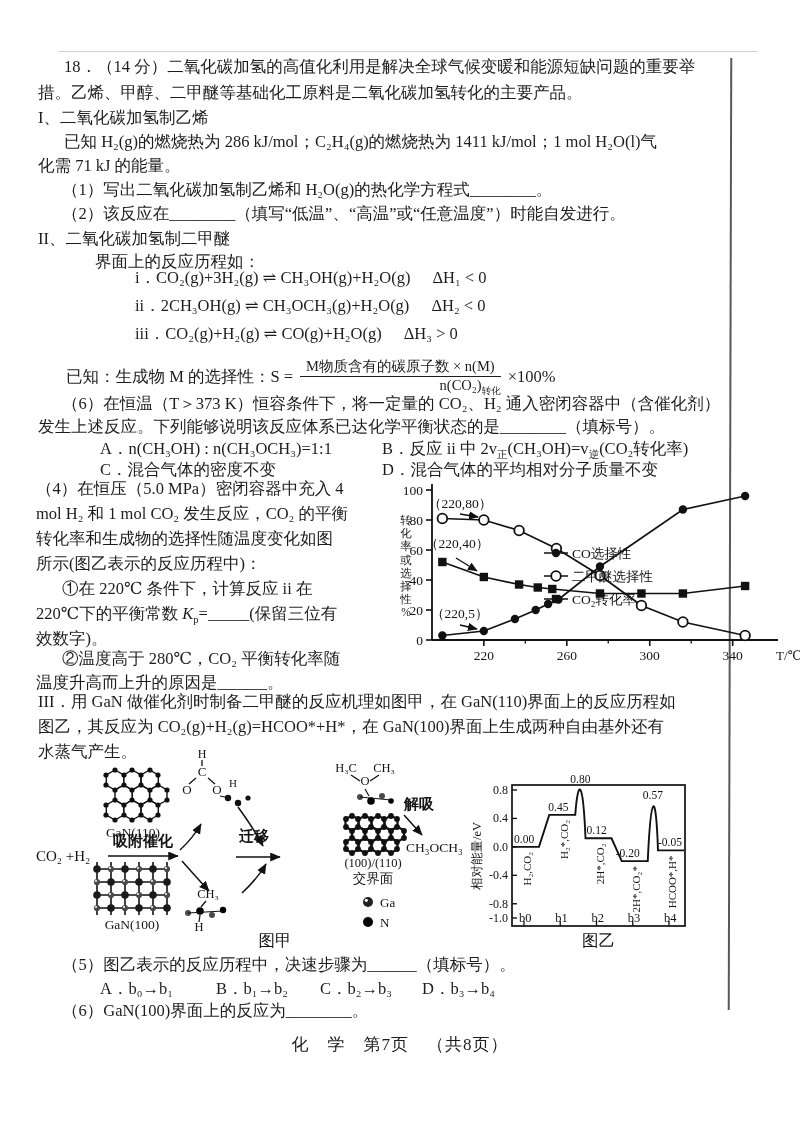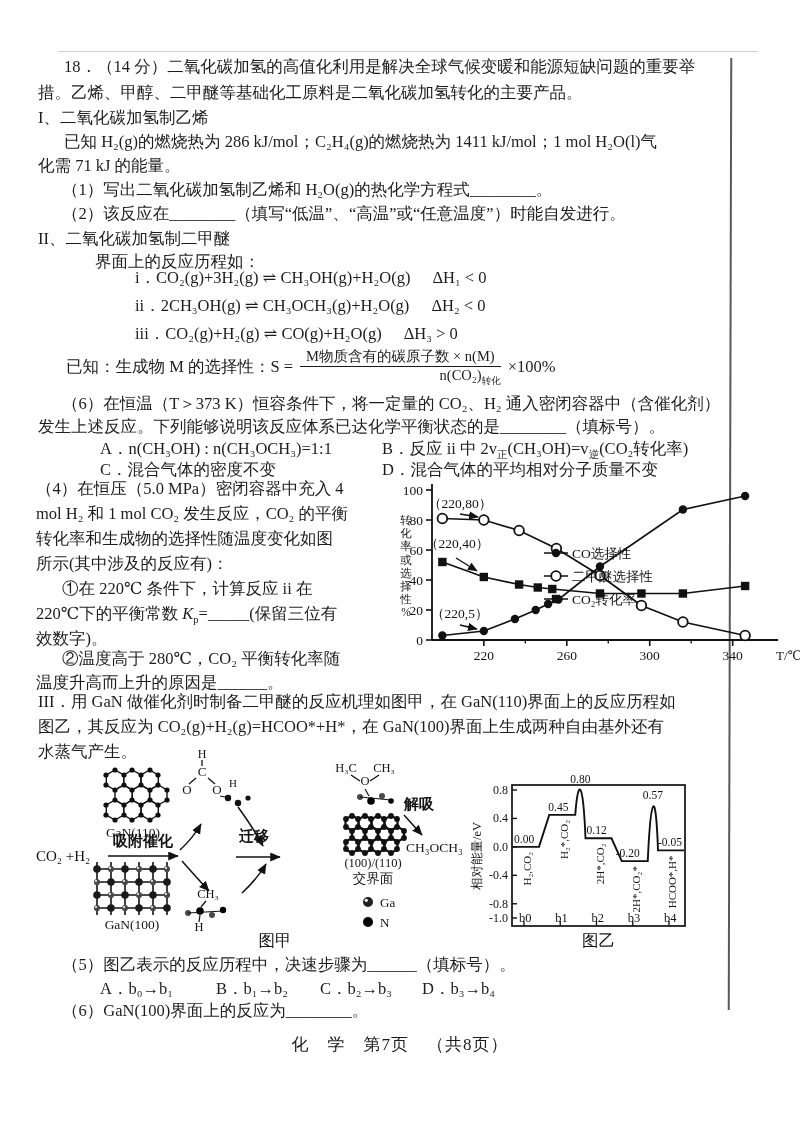--- a/index.html
+++ b/index.html
@@ -10,21 +10,21 @@
   }
   .tl{position:absolute;font-size:16.5px;white-space:nowrap;line-height:1.25;}
   .bold{font-weight:normal;}
   sub{font-size:10.5px;}
   i{font-style:italic;}
   .topline{position:absolute;left:58px;top:51px;width:700px;height:1px;background:#c4c4c4;opacity:.75;}
   .vline{position:absolute;left:729px;top:58px;width:2px;height:952px;background:#3c3c3c;opacity:.85;transform:rotate(0.15deg);}
   .frac{display:inline-flex;flex-direction:column;align-items:flex-end;font-size:14.5px;line-height:1.15;vertical-align:middle;}
   .frac .num{border-bottom:1.4px solid #1c1c1c;padding:0 6px 1px;}
   .frac .den sub{font-size:9.5px;}
-  .selrow{display:flex;align-items:center;gap:7px;}
+  .selrow{display:flex;align-items:center;gap:7px;margin-top:10px;}
   svg{position:absolute;overflow:visible;}
   svg text{fill:#141414;font-family:"Liberation Serif","DejaVu Serif",serif;}
   .footer{width:800px;text-align:center;font-size:17px;letter-spacing:1px;}
   .dh{margin-left:22px;}
 </style>
 </head>
 <body>
 
 <div>
   <div class="topline"></div>
@@ -56,21 +56,21 @@
   <div class="tl" style="left:62px;top:394px">（6）在恒温（T＞373 K）恒容条件下，将一定量的 CO₂、H₂ 通入密闭容器中（含催化剂）</div>
   <div class="tl" style="left:38px;top:417px">发生上述反应。下列能够说明该反应体系已达化学平衡状态的是________（填标号）。</div>
   <div class="tl" style="left:100px;top:439px">A．n(CH₃OH) : n(CH₃OCH₃)=1:1</div>
   <div class="tl" style="left:382px;top:439px"><span>B．反应 ii 中 2v</span><sub>正</sub><span>(CH₃OH)=v</span><sub>逆</sub><span>(CO₂转化率)</span></div>
   <div class="tl" style="left:100px;top:460px">C．混合气体的密度不变</div>
   <div class="tl" style="left:382px;top:460px">D．混合气体的平均相对分子质量不变</div>
 
   <div class="tl" style="left:36px;top:479px">（4）在恒压（5.0 MPa）密闭容器中充入 4</div>
   <div class="tl" style="left:36px;top:504px">mol H₂ 和 1 mol CO₂ 发生反应，CO₂ 的平衡</div>
   <div class="tl" style="left:36px;top:529px">转化率和生成物的选择性随温度变化如图</div>
-  <div class="tl" style="left:36px;top:554px">所示(其中涉及的反应有)：</div>
+  <div class="tl" style="left:36px;top:554px">所示(图乙表示的反应历程中)：</div>
   <div class="tl" style="left:62px;top:579px">①在 220℃ 条件下，计算反应 ii 在</div>
   <div class="tl" style="left:36px;top:604px"><span>220℃下的平衡常数 </span><i>K</i><sub>p</sub><span>=_____(保留三位有</span></div>
   <div class="tl" style="left:36px;top:629px">效数字)。</div>
   <div class="tl" style="left:62px;top:649px">②温度高于 280℃，CO₂ 平衡转化率随</div>
   <div class="tl" style="left:36px;top:673px">温度升高而上升的原因是______。</div>
 
   <svg id="main-chart" style="left:398px;top:478px" width="392" height="212">
       <defs>
         <marker id="ah" markerWidth="8" markerHeight="7" refX="6.5" refY="3" orient="auto">
           <path d="M0,0 L7,3 L0,6 Z" fill="#111"></path>

